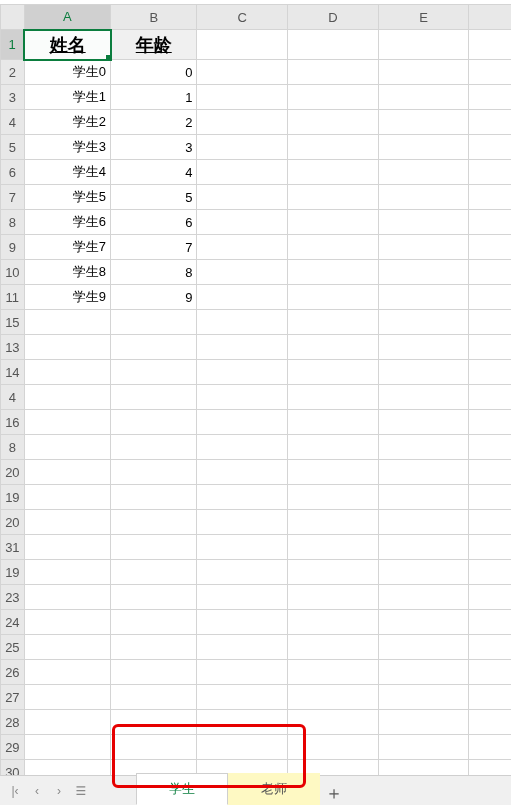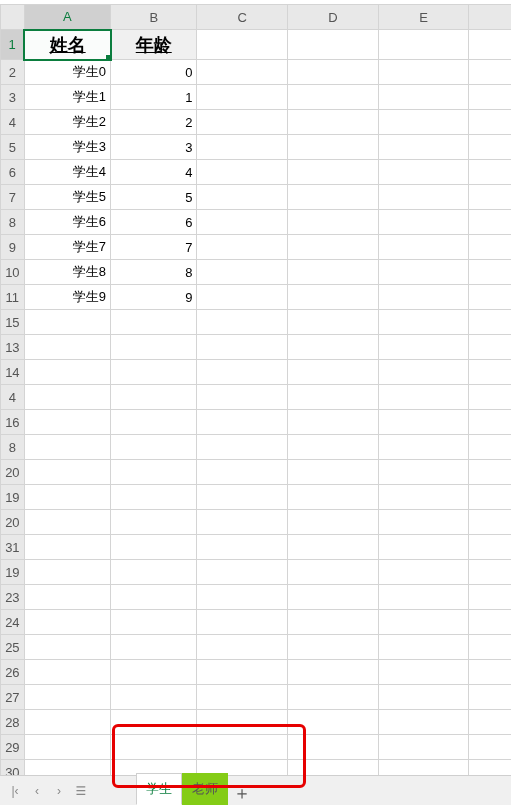--- a/index.html
+++ b/index.html
@@ -118,36 +118,36 @@
     display: flex; align-items: center; justify-content: center;
     font-size: 12px;
     cursor: pointer;
   }
   .tabs {
     display: flex;
     align-items: flex-end;
     margin-left: 40px;
   }
   .tab {
-    padding: 6px 9px;
+    padding: 6px 32px;
     font-size: 13px;
     background: #f0f0f0;
     color: #555;
     border: 1px solid transparent;
     cursor: pointer;
   }
   .tab.active {
     background: #fff;
     color: #0b7d3e;
     border: 1px solid #cfcfcf;
     border-bottom: 1px solid #fff;
     font-weight: 500;
   }
   .tab.inactive {
-    background: #84cc16;
+    background: #fef9c3;
   }
   .add-sheet {
     width: 28px;
     display: flex; align-items: center; justify-content: center;
     font-size: 18px;
     color: #555;
     cursor: pointer;
   }
   
   .hl-rect {

